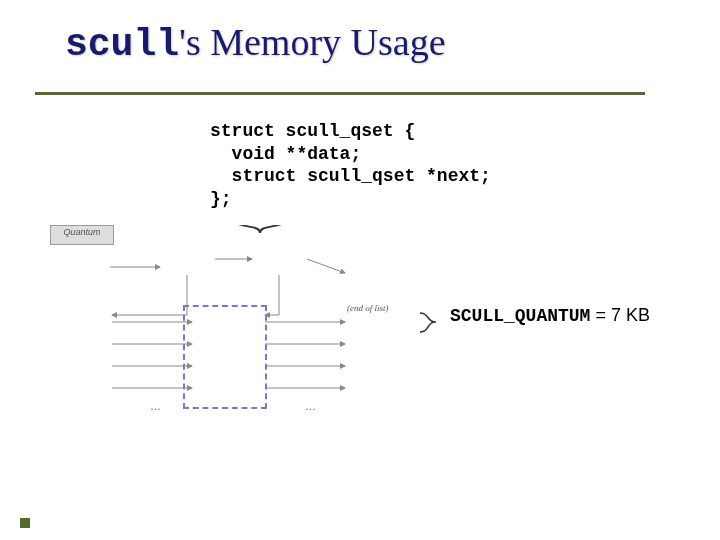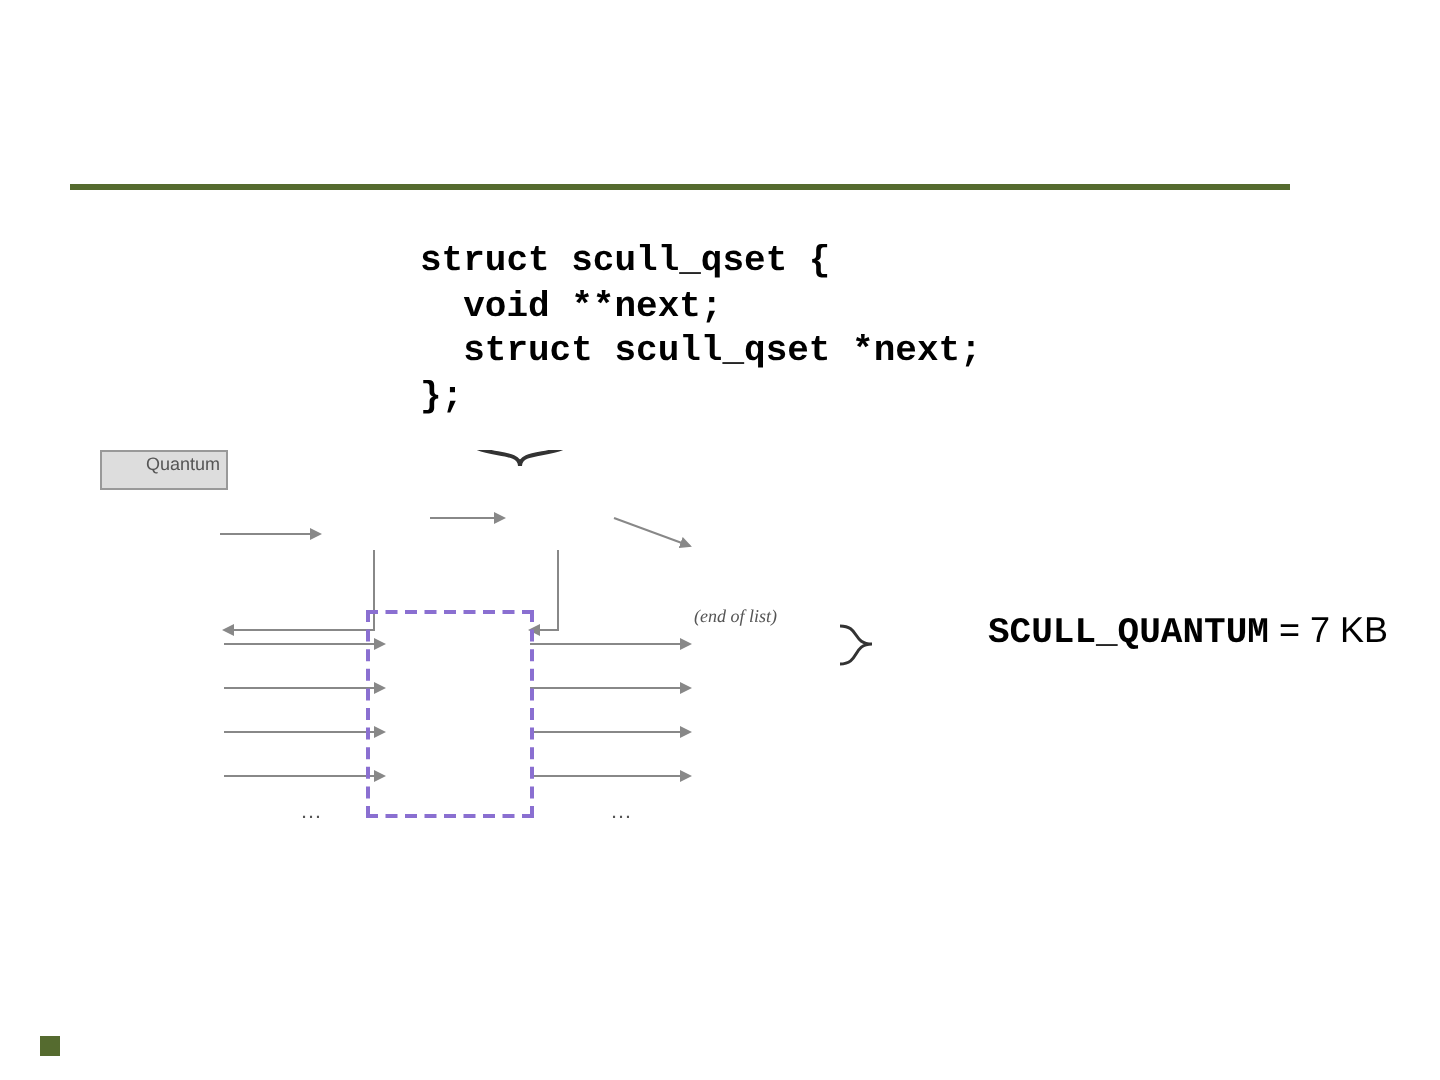--- a/index.html
+++ b/index.html
@@ -52,41 +52,42 @@
     left: 50px;
     width: 620px;
     height: 230px;
   }
   .box {
     position: absolute;
     border: 1px solid #999;
     background: #fff;
     font-family: Arial, sans-serif;
     font-size: 10px;
-    text-align: right;
+    text-align: center;
     overflow: hidden;
+    font-style: italic;
   }
   .shade { background: #ddd; }
   .lbl { padding: 1px 3px; white-space: nowrap; }
   .tiny { font-size: 9px; color: #555; }
   .dash {
     position: absolute;
     border: 2px dashed #8a6fd1;
     pointer-events: none;
   }
   svg.wires { position: absolute; top: 0; left: 0; width: 620px; height: 230px; }
   .ann1 {
     position: absolute;
     top: 305px;
     left: 450px;
     font-family: Arial, sans-serif;
     font-size: 18px;
     color: #000;
   }
-  .ann1 .mono { font-family: 'Courier New', monospace; font-weight: bold; margin-left: 44px; }
+  .ann1 .mono { font-family: 'Courier New', monospace; font-weight: bold; }
   .ann2 {
     position: absolute;
     top: 448px;
     left: 185px;
     font-family: Arial, sans-serif;
     font-size: 17px;
     color: #000;
   }
   .ann2 .mono { font-family: 'Courier New', monospace; font-weight: bold; }
   .accent-sq {
@@ -97,24 +98,27 @@
     height: 10px;
     background: #556b2f;
   }
   .ellip { position: absolute; font-size: 11px; color: #555; font-family: Arial, sans-serif; }
 </style>
 </head>
 <body>
 
 <div class="slide">
 
+  <div class="title">
+    <span class="mono">scull</span><span>'s Memory Usage</span>
+  </div>
   <div class="rule"></div>
 
   <div class="code"><span>struct scull_qset {</span>
-<span>  void **next;</span>
+<span>  void **data;</span>
 <span>  struct scull_qset *next;</span>
 <span>};</span></div>
 
   <div class="diagram">
 
     <svg class="wires">
       <defs>
         <marker id="arr" markerWidth="6" markerHeight="6" refX="5" refY="3" orient="auto">
           <path d="M0,0 L6,3 L0,6 z" fill="#888"></path>
         </marker>

